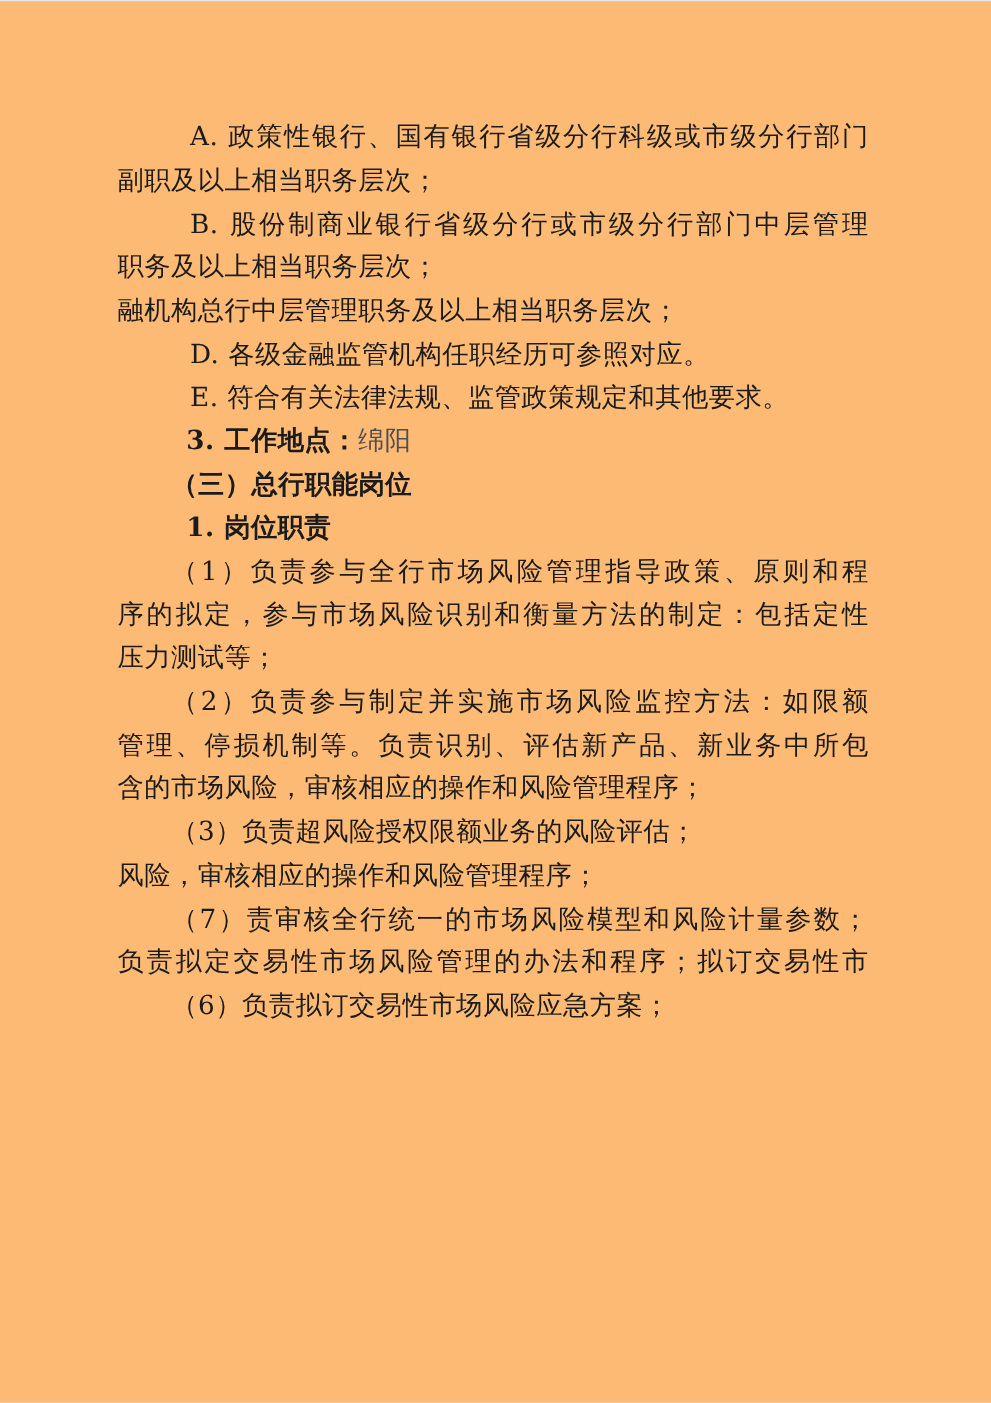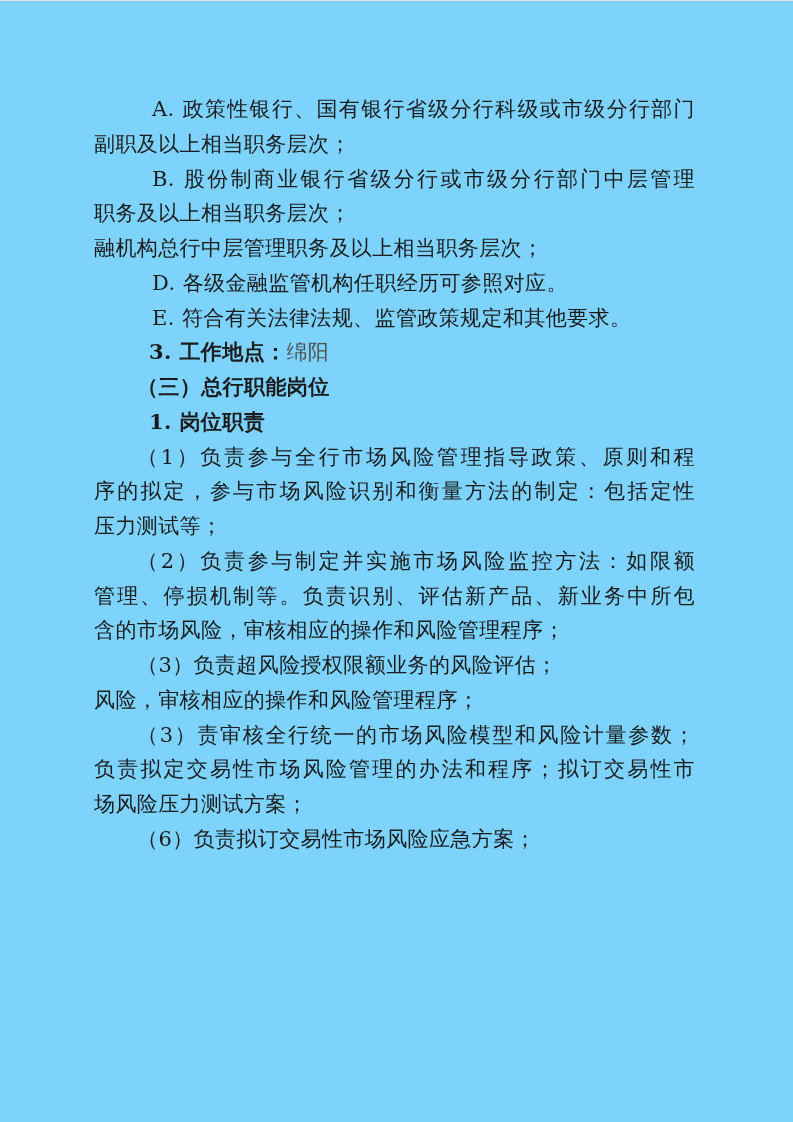--- a/index.html
+++ b/index.html
@@ -1,20 +1,20 @@
 <!DOCTYPE html>
 <html><head>
 <meta charset="utf-8">
 <style>
   html, body { margin: 0; padding: 0; }
   .page {
     position: relative;
     width: 793px;
     height: 1122px;
-    background: #7dd3fc;
+    background: #fdba74;
     overflow: hidden;
     font-family: "DejaVu Serif", serif;
     color: #1b1b1b;
     box-sizing: border-box;
     border-top: 1px solid #e6e6e6;
   }
   .content {
     position: absolute;
     left: 94px;
     top: 91px;
@@ -78,20 +78,19 @@
     <div class="line">压力测试等；</div>
 
     <div class="line ind-paren justify">（2）负责参与制定并实施市场风险监控方法：如限额</div>
     <div class="line justify">管理、停损机制等。负责识别、评估新产品、新业务中所包</div>
     <div class="line">含的市场风险，审核相应的操作和风险管理程序；</div>
 
     <div class="line ind-paren">（3）负责超风险授权限额业务的风险评估；</div>
 
     <div class="line">风险，审核相应的操作和风险管理程序；</div>
 
-    <div class="line ind-paren justify">（3）责审核全行统一的市场风险模型和风险计量参数；</div>
+    <div class="line ind-paren justify">（7）责审核全行统一的市场风险模型和风险计量参数；</div>
     <div class="line justify">负责拟定交易性市场风险管理的办法和程序；拟订交易性市</div>
-    <div class="line">场风险压力测试方案；</div>
 
     <div class="line ind-paren">（6）负责拟订交易性市场风险应急方案；</div>
 
   </div>
 </div>
 
 </body></html>

